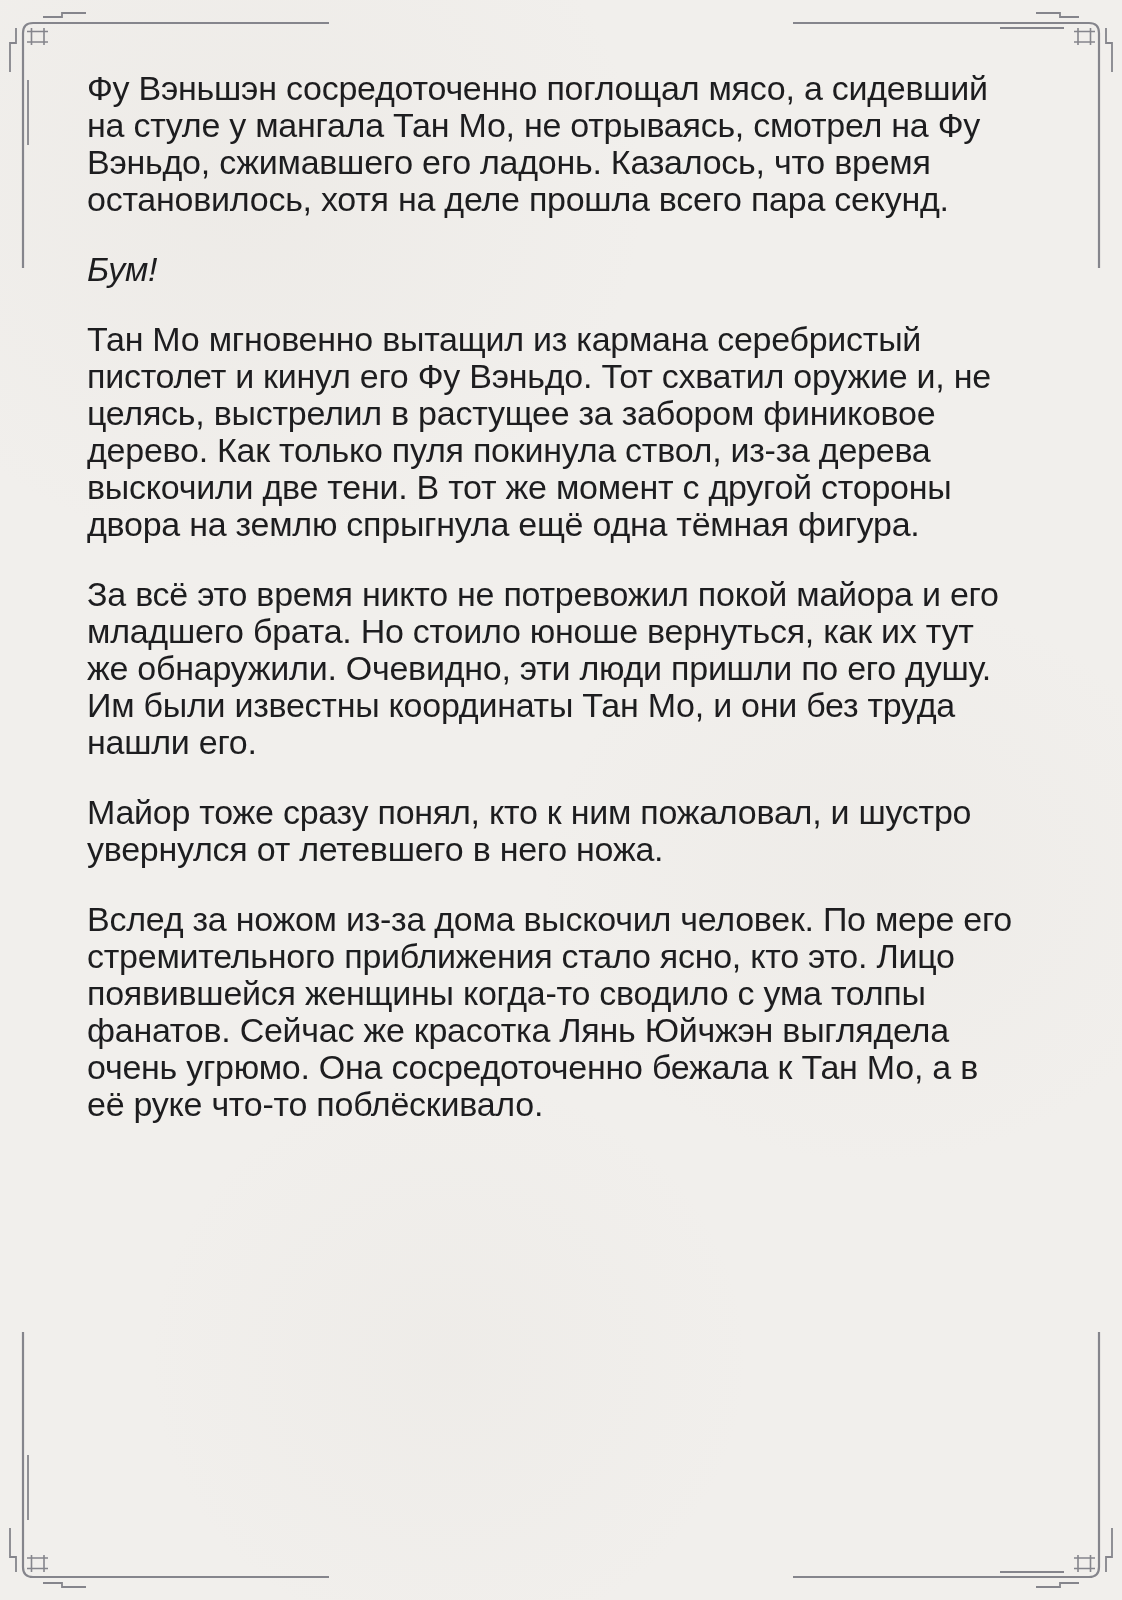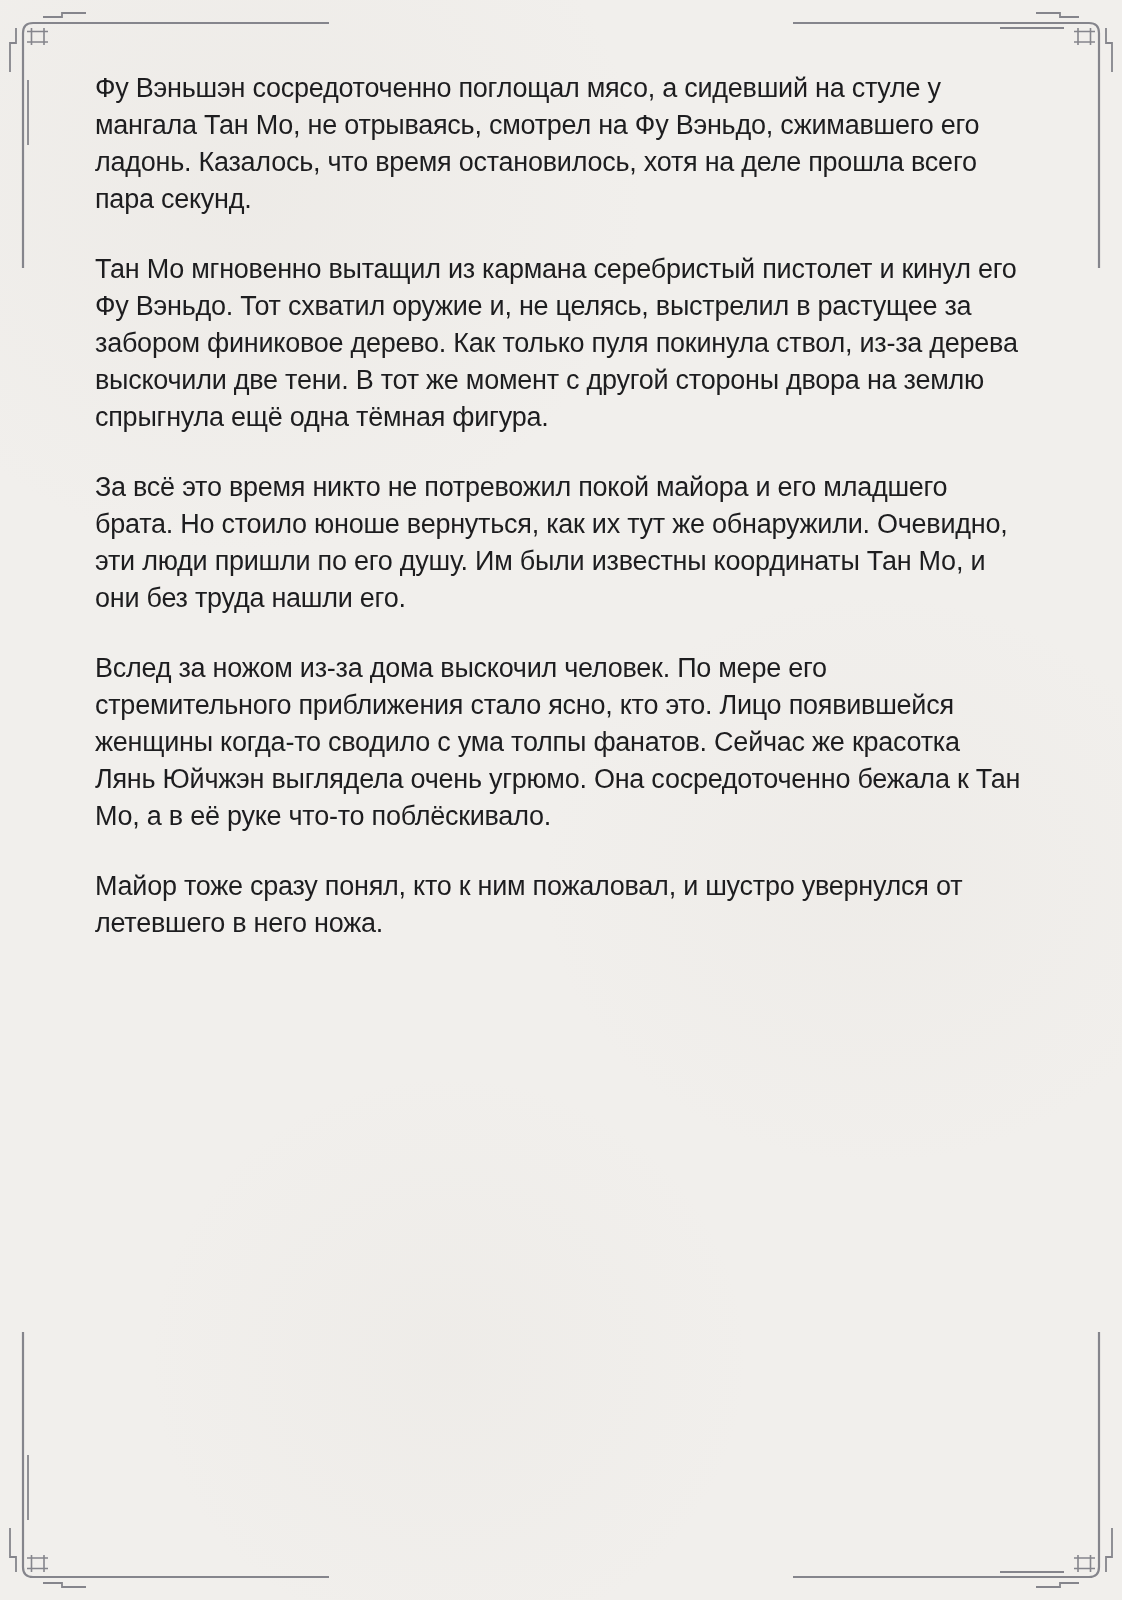--- a/index.html
+++ b/index.html
@@ -7,23 +7,23 @@
     width:1122px;height:1600px;position:relative;overflow:hidden;
     background:
       radial-gradient(55% 35% at 22% 12%, rgba(205,198,188,.10), transparent 65%),
       radial-gradient(50% 30% at 78% 55%, rgba(205,198,188,.08), transparent 60%),
       radial-gradient(45% 30% at 40% 85%, rgba(200,194,184,.07), transparent 60%),
       var(--paper,#f1efec);
     font-family:"Liberation Sans","DejaVu Sans",sans-serif;
   }
   .page-surface{position:absolute;inset:0;}
   .content{
-    position:absolute;left:95px;top:70px;width:932px;
+    position:absolute;left:87px;top:70px;width:932px;
     color:var(--ink,#1d1d1f);
-    font-size:27px;line-height:37px;letter-spacing:-0.25px;
+    font-size:34px;line-height:37px;letter-spacing:-0.25px;
   }
   .content p{margin:0 0 33px 0;}
   .content p.italic{font-style:italic;}
   .corner{position:absolute;width:330px;height:280px;pointer-events:none;}
   .corner.tl{left:0;top:0;}
   .corner.tr{right:0;top:0;transform:scaleX(-1);}
   .corner.bl{left:0;bottom:0;transform:scaleY(-1);}
   .corner.br{right:0;bottom:0;transform:scale(-1,-1);}
   .corner svg{width:100%;height:100%;display:block;}
 </style>
@@ -74,19 +74,20 @@
   </div>
   <div class="corner br" style="color: rgb(133, 133, 140);">
     <svg viewBox="0 0 330 280">
         <use href="#corner-right-sym"></use>
       </svg>
   </div>
 
   <div class="content">
 
   <p>Фу Вэньшэн сосредоточенно поглощал мясо, а сидевший на стуле у мангала Тан Мо, не отрываясь, смотрел на Фу Вэньдо, сжимавшего его ладонь. Казалось, что время остановилось, хотя на деле прошла всего пара секунд.</p>
+      <p class="italic">Бум!</p>
       <p>Тан Мо мгновенно вытащил из кармана серебристый пистолет и кинул его Фу Вэньдо. Тот схватил оружие и, не целясь, выстрелил в растущее за забором финиковое дерево. Как только пуля покинула ствол, из-за дерева выскочили две тени. В тот же момент с другой стороны двора на землю спрыгнула ещё одна тёмная фигура.</p>
       <p>За всё это время никто не потревожил покой майора и его младшего брата. Но стоило юноше вернуться, как их тут же обнаружили. Очевидно, эти люди пришли по его душу. Им были известны координаты Тан Мо, и они без труда нашли его.</p>
+      <p>Майор тоже сразу понял, кто к ним пожаловал, и шустро увернулся от летевшего в него ножа.</p>
       <p>Вслед за ножом из-за дома выскочил человек. По мере его стремительного приближения стало ясно, кто это. Лицо появившейся женщины когда-то сводило с ума толпы фанатов. Сейчас же красотка Лянь Юйчжэн выглядела очень угрюмо. Она сосредоточенно бежала к Тан Мо, а в её руке что-то поблёскивало.</p>
-      <p>Майор тоже сразу понял, кто к ним пожаловал, и шустро увернулся от летевшего в него ножа.</p>
     </div>
 
 </div>
 
 </body></html>

